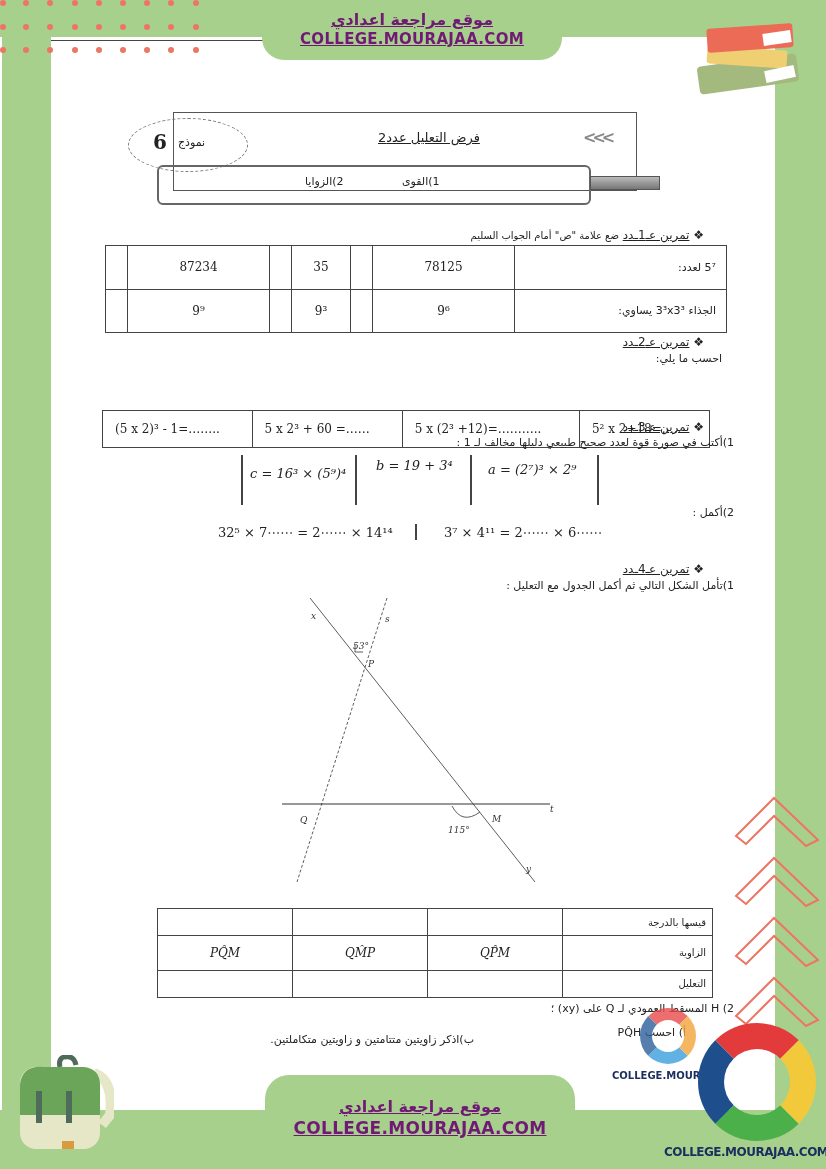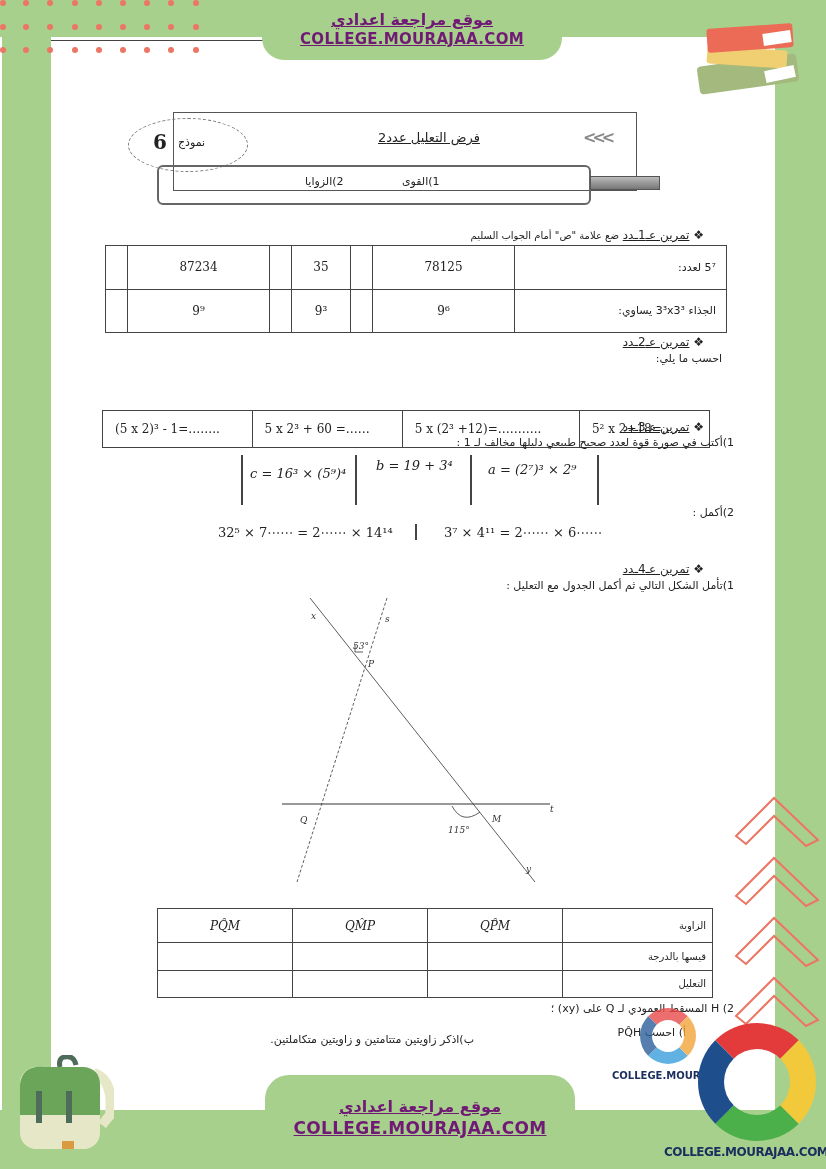--- a/index.html
+++ b/index.html
@@ -195,30 +195,30 @@
     <text x="212" y="232">M</text>
     <text x="168" y="243">115°</text>
     <text x="270" y="222">t</text>
     <text x="246" y="282">y</text>
   </g>
 </svg>
 
 <table id="angle-table">
   <tbody>
       <tr>
+    <td></td>
+    <td></td>
+    <td></td>
+    <td class="h">قيسها بالدرجة</td>
+  </tr>
+  <tr>
     <td>PQ̂M</td>
     <td>QM̂P</td>
     <td>QP̂M</td>
     <td class="h" style="width:150px">الزاوية</td>
-  </tr>
-  <tr>
-    <td></td>
-    <td></td>
-    <td></td>
-    <td class="h">قيسها بالدرجة</td>
   </tr>
   <tr>
     <td></td>
     <td></td>
     <td></td>
     <td class="h">التعليل</td>
   </tr>
 </tbody>
   </table>
 

